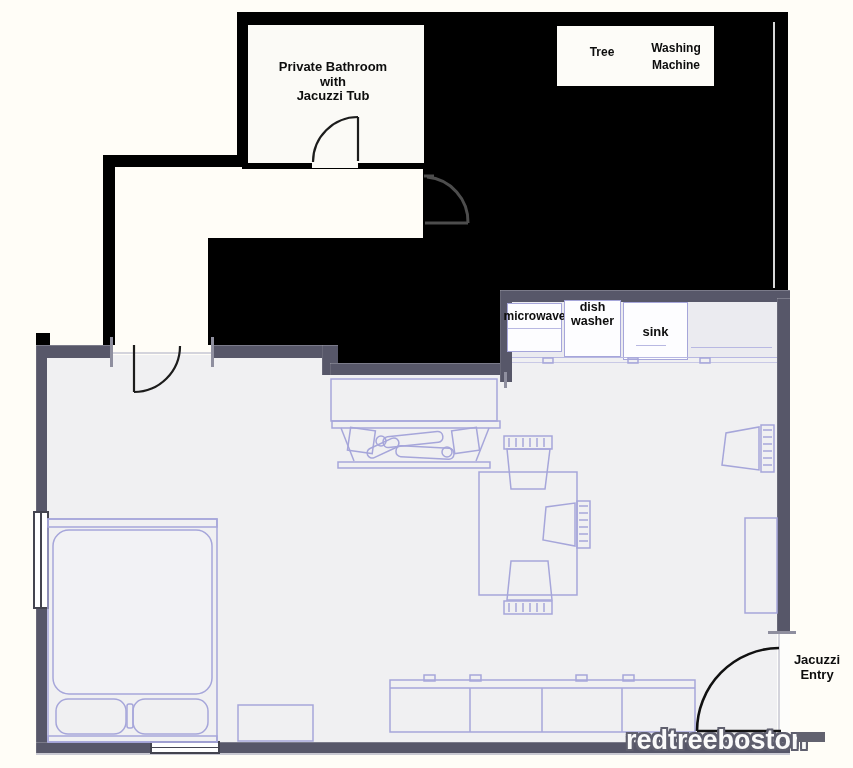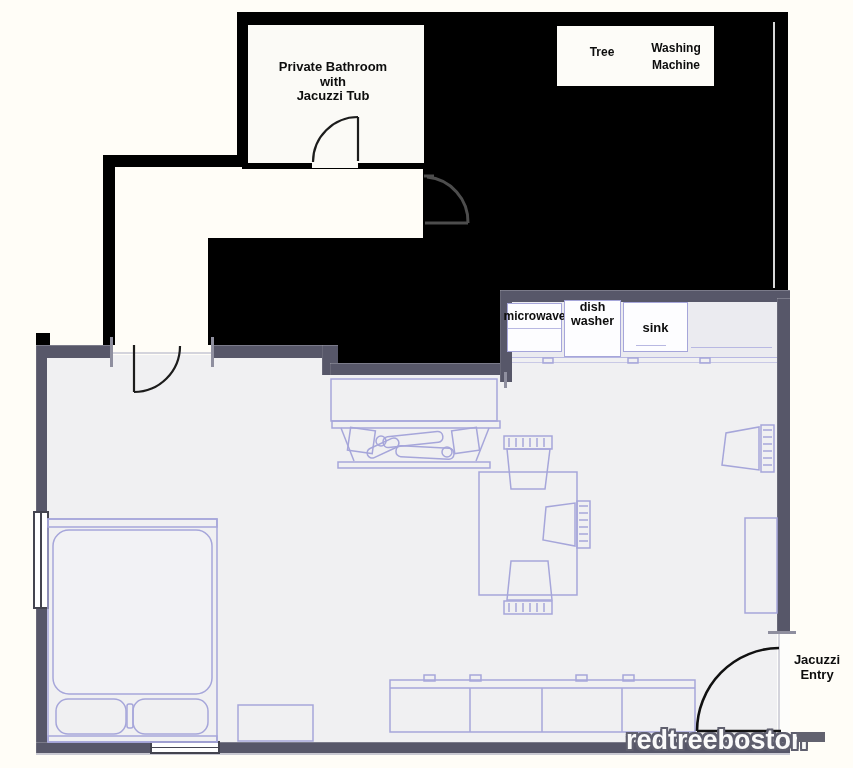--- a/index.html
+++ b/index.html
@@ -72,21 +72,21 @@
               background:linear-gradient(to bottom,#fff 42%,#44444f 42%,#44444f 60%,#fff 60%);"></div>
 
   <div class="kbox" style="left:507px;top:303px;width:55px;height:49px;align-items:flex-start;padding-top:5px;">
     <span class="lbl" style="font-size:12px;">microwave</span>
   </div>
   <div class="kline" style="left:508px;top:328px;width:53px;"></div>
   <div class="kbox" style="left:564px;top:300px;width:57px;height:57px;align-items:flex-start;">
     <span class="lbl pre" style="font-size:12.5px;line-height:13.5px;">dish
 washer</span>
   </div>
-  <div class="kbox" style="left:623px;top:302px;width:65px;height:50px;align-items:center;">
+  <div class="kbox" style="left:623px;top:302px;width:65px;height:58px;align-items:center;">
     <span class="lbl" style="font-size:13px;">sink</span>
   </div>
   <div class="kline" style="left:636px;top:345px;width:30px;"></div>
   <div class="kline" style="left:691px;top:347px;width:81px;"></div>
   <div class="kline" style="left:512px;top:357px;width:265px;"></div>
   <div class="kline" style="left:512px;top:362px;width:265px;border-top-color:#c9c9e6;"></div>
 
   <svg width="853" height="768" fill="none" stroke="#a6a6da" stroke-width="1.5">
     <g>
       <rect x="48" y="519" width="169" height="223"></rect>

